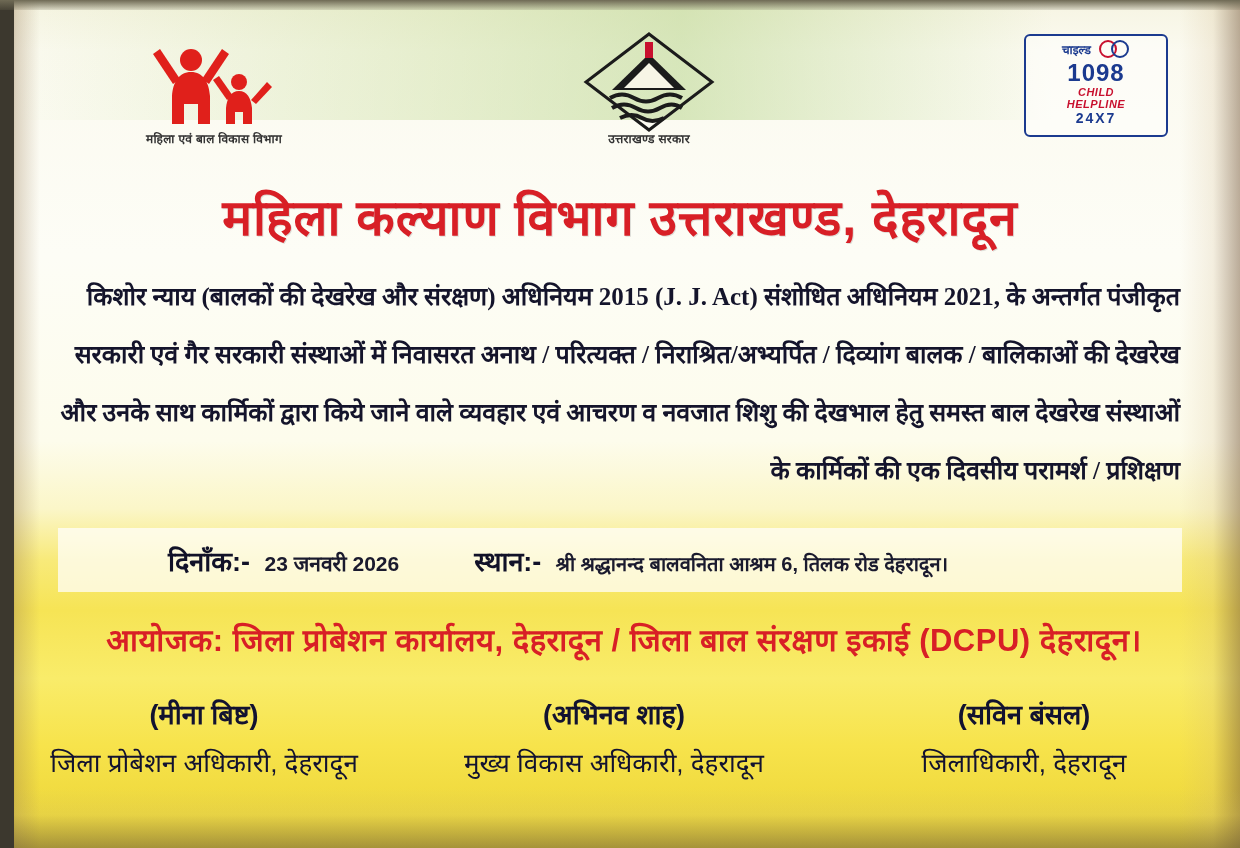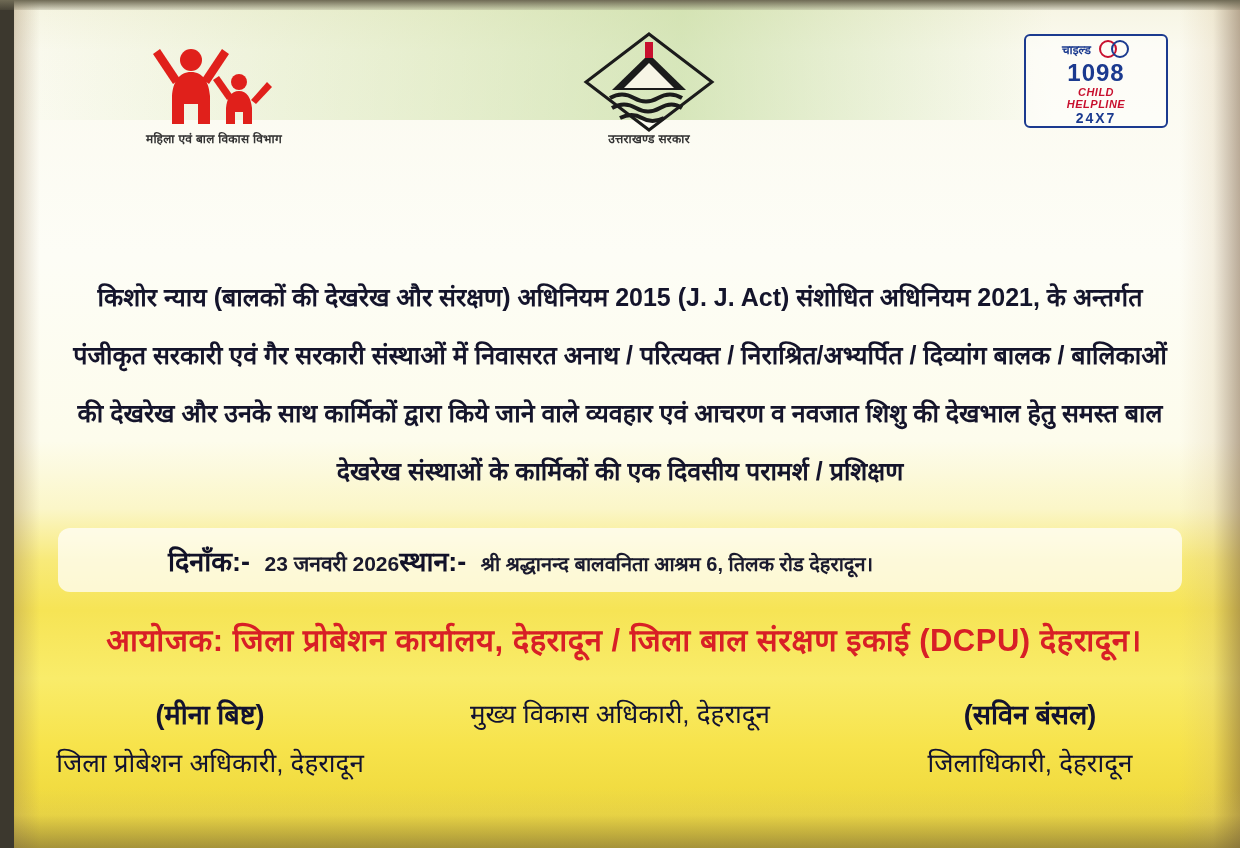--- a/index.html
+++ b/index.html
@@ -94,21 +94,21 @@
     letter-spacing: .3px;
   }
   .mwcd-mark { height: 92px; position: relative; }
   .mwcd-mark svg { display: block; margin: 0 auto; }
   .uk-mark { height: 100px; }
   .uk-mark svg { display: block; margin: 0 auto; }
 
   .helpline {
     border: 2px solid #1b3a8f;
     border-radius: 6px;
-    padding: 2px 6px 0;
+    padding: 2px 6px 9px;
     background: rgba(255,255,255,0.45);
     width: 128px;
     margin: 0 auto;
   }
   .helpline-top {
     display: flex;
     align-items: center;
     justify-content: center;
     gap: 5px;
     height: 22px;
@@ -153,44 +153,45 @@
     letter-spacing: 1px;
     text-shadow: 1px 1px 0 rgba(0,0,0,0.12);
   }
 
   
   .body-text {
     position: absolute;
     top: 268px;
     left: 60px;
     width: 1120px;
-    text-align: center;
+    text-align: right;
     font-size: 25px;
     line-height: 58px;
     color: #14142b;
     font-weight: bold;
+    font-family: Liberation Serif, serif;
   }
 
   
   .strip {
     position: absolute;
     top: 528px;
     left: 58px;
     width: 1124px;
     height: 64px;
     background: rgba(255,255,255,0.72);
     display: flex;
     align-items: center;
-    border-radius: 12px;
   }
   .strip-date {
     margin-left: 110px;
     white-space: nowrap;
   }
   .strip-venue {
+    margin-left: 75px;
     white-space: nowrap;
   }
   .lbl {
     font-size: 27px;
     font-weight: bold;
     color: #111128;
   }
   .val {
     font-size: 21px;
     font-weight: bold;
@@ -209,21 +210,21 @@
     font-size: 31px;
     font-weight: bold;
     color: #d81f26;
     letter-spacing: .5px;
   }
 
   
   .signatories {
     position: absolute;
     top: 695px;
-    left: 30px;
+    left: 24px;
     width: 1180px;
     display: flex;
     justify-content: space-between;
     text-align: center;
   }
   .sig {
     width: 360px;
   }
   .sig-name {
     font-size: 27px;
@@ -304,20 +305,21 @@
         </div>
         <div class="helpline-number">1098</div>
         <div class="helpline-label">CHILD</div>
         <div class="helpline-label">HELPLINE</div>
         <div class="helpline-247">24X7</div>
       </div>
     </div>
 
   </div>
 
+  <div class="headline">महिला कल्याण विभाग उत्तराखण्ड, देहरादून</div>
 
   <div class="body-text">किशोर न्याय (बालकों की देखरेख और संरक्षण) अधिनियम 2015 (J. J. Act) संशोधित अधिनियम 2021, के अन्तर्गत पंजीकृत सरकारी एवं गैर सरकारी संस्थाओं में निवासरत अनाथ / परित्यक्त / निराश्रित/अभ्यर्पित / दिव्यांग बालक / बालिकाओं की देखरेख और उनके साथ कार्मिकों द्वारा किये जाने वाले व्यवहार एवं आचरण व नवजात शिशु की देखभाल हेतु समस्त बाल देखरेख संस्थाओं के कार्मिकों की एक दिवसीय परामर्श / प्रशिक्षण</div>
 
   <div class="strip">
     <div class="strip-date">
       <span class="lbl">दिनाँक:-</span>
       <span class="val">23 जनवरी 2026</span>
     </div>
     <div class="strip-venue">
       <span class="lbl">स्थान:-</span>
@@ -326,20 +328,21 @@
   </div>
 
   <div class="organiser">आयोजक: जिला प्रोबेशन कार्यालय, देहरादून / जिला बाल संरक्षण इकाई (DCPU) देहरादून।</div>
 
   <div class="signatories">
     <div class="sig">
       <div class="sig-name">(मीना बिष्ट)</div>
       <div class="sig-title">जिला प्रोबेशन अधिकारी, देहरादून</div>
     </div>
     <div class="sig">
+      <div class="sig-name">(अभिनव शाह)</div>
       <div class="sig-title">मुख्य विकास अधिकारी, देहरादून</div>
     </div>
     <div class="sig">
       <div class="sig-name">(सविन बंसल)</div>
       <div class="sig-title">जिलाधिकारी, देहरादून</div>
     </div>
   </div>
 
 </div>
 

